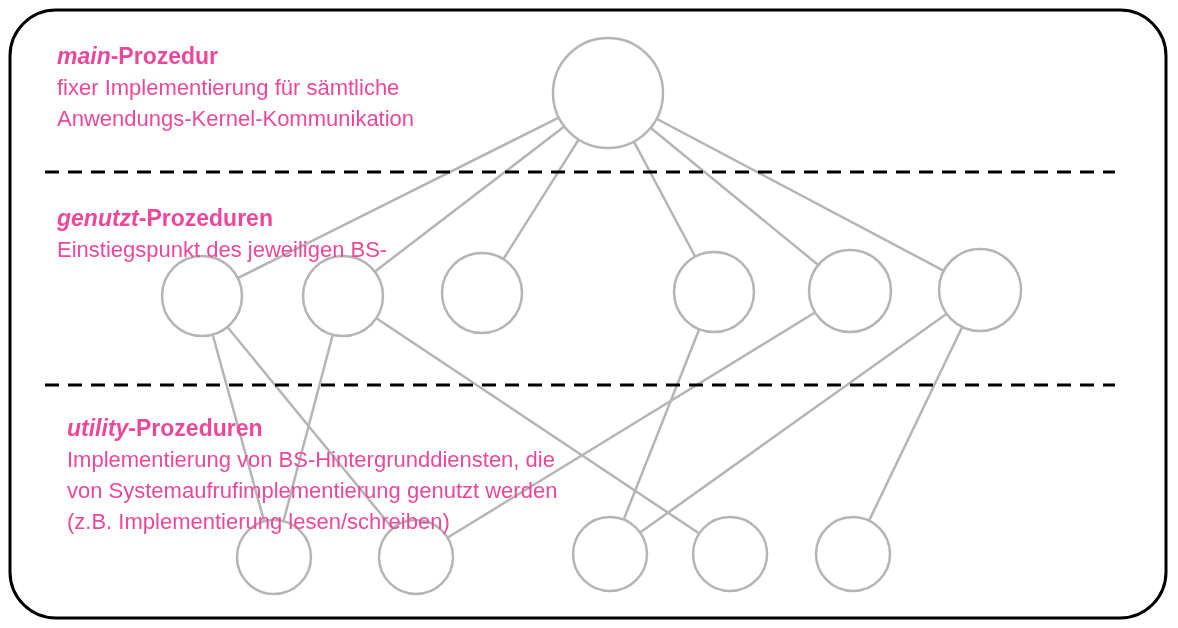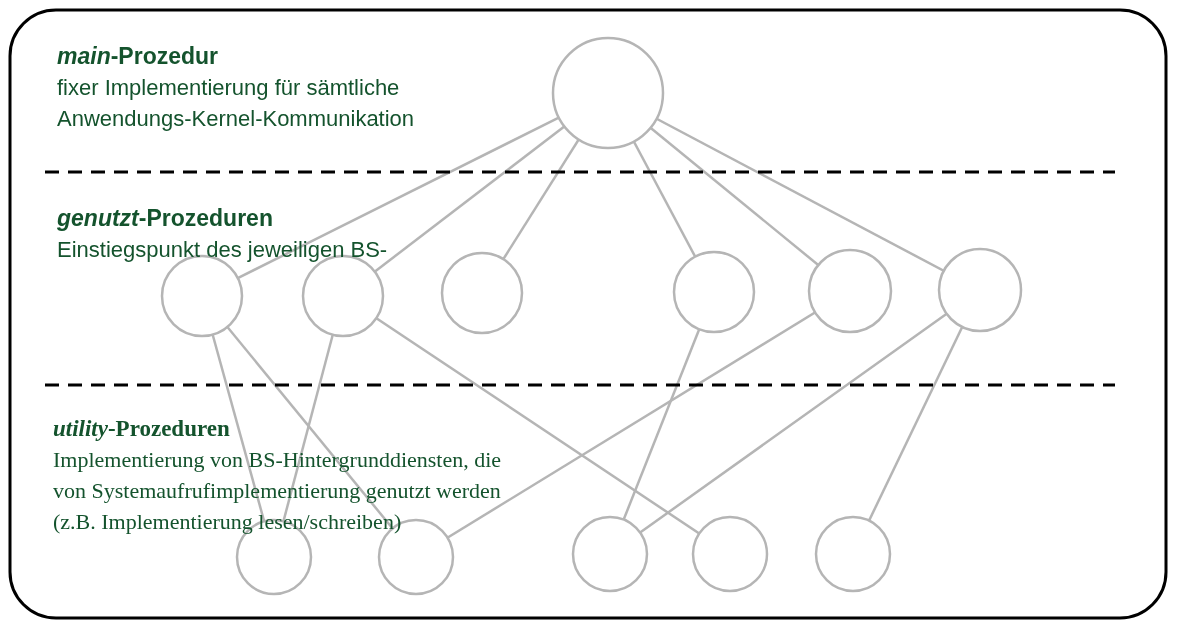--- a/index.html
+++ b/index.html
@@ -7,21 +7,21 @@
     padding: 0;
     background: #ffffff;
   }
   .canvas {
     position: relative;
     width: 1178px;
     height: 628px;
     background: #ffffff;
     overflow: hidden;
     font-family: "Liberation Sans", sans-serif;
-    color: #14532d;
+    color: #ec4899;
   }
   .canvas svg {
     position: absolute;
     left: 0;
     top: 0;
   }
   .label-block {
     position: absolute;
     font-size: 22px;
     line-height: 31px;
@@ -32,21 +32,21 @@
     font-size: 23px;
   }
   .label-title .t-emph {
     font-style: italic;
   }
   .label-desc {
     font-weight: normal;
   }
   #block-main    { left: 57px; top: 41px;  }
   #block-handler { left: 57px; top: 203px; }
-  #block-utility { left: 53px; top: 413px; font-family: Liberation Serif, serif; }
+  #block-utility { left: 67px; top: 413px; }
 </style>
 </head>
 <body>
 
 <div class="canvas">
 
   <svg id="graph-svg" width="1178" height="628" viewBox="0 0 1178 628">
       <line x1="608" y1="93" x2="202" y2="296" stroke="#b5b5b5" stroke-width="2.5"></line>
       <line x1="608" y1="93" x2="343" y2="296" stroke="#b5b5b5" stroke-width="2.5"></line>
       <line x1="608" y1="93" x2="482" y2="293" stroke="#b5b5b5" stroke-width="2.5"></line>

